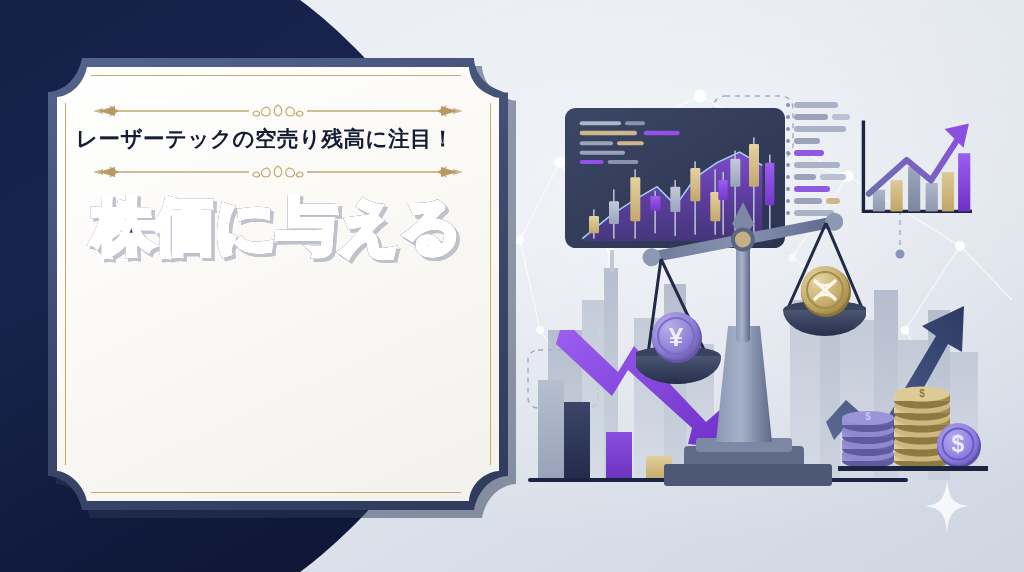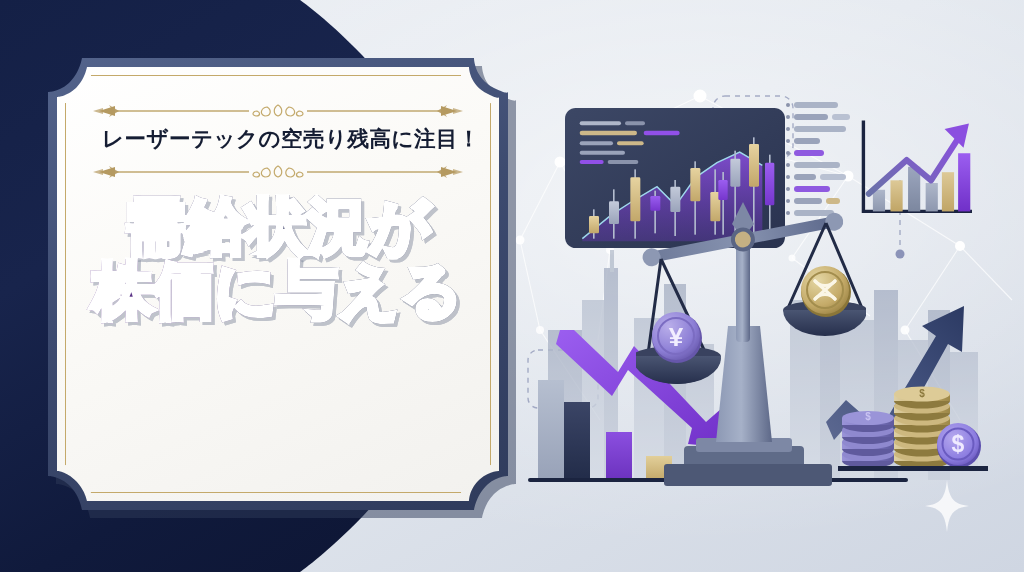--- a/index.html
+++ b/index.html
@@ -47,21 +47,21 @@
   .card-gold-line {
     position:absolute; left:17px; top:17px; right:17px; bottom:17px;
     border:1.4px solid #c4a96a;
     -webkit-clip-path: path("M26,0 L396,0 C396,0 397,16 414,25 C424,30 426,28 426,28 L426,390 C426,390 415,391 406,400 C397,409 396,418 396,418 L26,418 C26,418 25,409 16,400 C7,391 0,390 0,390 L0,28 C0,28 9,28 17,19 C26,11 26,0 26,0 Z");
     clip-path: path("M26,0 L396,0 C396,0 397,16 414,25 C424,30 426,28 426,28 L426,390 C426,390 415,391 406,400 C397,409 396,418 396,418 L26,418 C26,418 25,409 16,400 C7,391 0,390 0,390 L0,28 C0,28 9,28 17,19 C26,11 26,0 26,0 Z");
     pointer-events:none;
   }
 
   .card-content {
     position:absolute; left:28px; top:26px; right:28px; bottom:26px;
-    display:flex; flex-direction:column; align-items:flex-end;
+    display:flex; flex-direction:column; align-items:flex-start;
   }
 
   
   .divider { position:relative; width:378px; height:18px; margin:0 auto; }
   .divider svg { display:block; }
   .divider.top { margin-top:18px; }
   .divider.bottom { margin-top:6px; }
 
   .subtitle {
     font-size:21.5px; font-weight:700; color:#151d33; letter-spacing:.5px;
@@ -594,21 +594,20 @@
             <path d="M189,3 C184,6 184,12 189,14 C194,12 194,6 189,3 Z"></path>
             <path d="M178,5 C172,6 170,12 176,14 C182,14 183,8 178,5 Z"></path>
             <path d="M200,5 C206,6 208,12 202,14 C196,14 195,8 200,5 Z"></path>
             <path d="M168,9 C164,9 162,13 167,14 C171,14 172,11 168,9 Z"></path>
             <path d="M210,9 C214,9 216,13 211,14 C207,14 206,11 210,9 Z"></path>
           </g>
         </svg>
       </div>
 
       <div class="headline">
-        <div class="hl-line hl-1">需給状況が</div>
         <div class="hl-line hl-2">株価に与える</div>
       </div>
 
     </div>
   </div>
 
   <svg id="sparkle" width="44" height="52" viewBox="0 0 44 52">
     <path d="M22,0 C24,18 28,24 44,26 C28,28 24,34 22,52 C20,34 16,28 0,26 C16,24 20,18 22,0 Z" fill="#ffffff" opacity=".92"></path>
   </svg>
 

